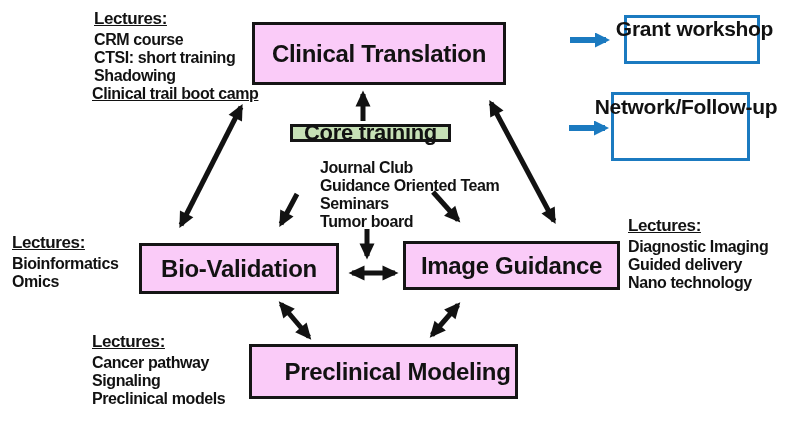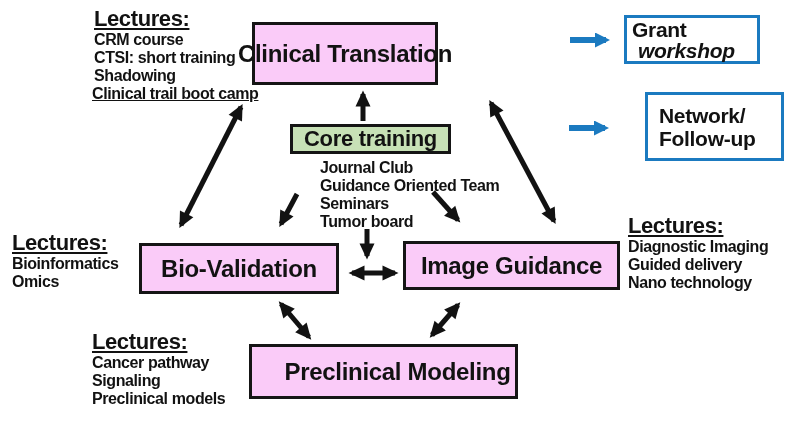--- a/index.html
+++ b/index.html
@@ -20,26 +20,26 @@
 
   .node{
     position:absolute;z-index:2;box-sizing:border-box;
     display:flex;align-items:center;justify-content:center;
     background:var(--pink);border:3px solid #151515;
     white-space:nowrap;letter-spacing:-0.3px;
   }
   .node-green{background:var(--green);}
   .bluebox{
     position:absolute;z-index:2;box-sizing:border-box;
-    display:flex;flex-direction:column;justify-content:center;
+    display:flex;flex-direction:row;justify-content:center;
     background:#ffffff;border:3px solid var(--blue);
     font-size:21px;line-height:21px;letter-spacing:-0.3px;white-space:nowrap;
   }
   .lect{position:absolute;z-index:2;font-size:16px;line-height:18px;letter-spacing:-0.4px;white-space:nowrap;}
-  .lect .hd{font-size:22px;text-decoration:underline;margin-bottom:3px;}
+  .lect .hd{font-size:17px;text-decoration:underline;margin-bottom:3px;}
 </style>
 </head>
 <body>
 
 <div class="canvas" style="--pink: #FACBF8; --green: #C7E1B6; --blue: #1B7AC0; --ink: #121212;">
 
   <svg class="arrows" width="800" height="422" viewBox="0 0 800 422">
     <defs>
       <marker id="mk-black" markerUnits="userSpaceOnUse" markerWidth="20" markerHeight="18" refX="13" refY="8" orient="auto-start-reverse">
         <path class="mk-black" d="M0.5,0.5 L16.5,8 L0.5,15.5 Z"></path>
@@ -55,46 +55,46 @@
     <line class="arrow-black" x1="433" y1="192" x2="458" y2="220" marker-end="url(#mk-black)"></line>
     <line class="arrow-black" x1="367" y1="229" x2="367" y2="256" marker-end="url(#mk-black)"></line>
     <line class="arrow-black" x1="352" y1="273" x2="395" y2="273" marker-start="url(#mk-black)" marker-end="url(#mk-black)"></line>
     <line class="arrow-black" x1="491" y1="103" x2="554" y2="221" marker-start="url(#mk-black)" marker-end="url(#mk-black)"></line>
     <line class="arrow-black" x1="281" y1="304" x2="309" y2="337" marker-start="url(#mk-black)" marker-end="url(#mk-black)"></line>
     <line class="arrow-black" x1="458" y1="305" x2="432" y2="335" marker-start="url(#mk-black)" marker-end="url(#mk-black)"></line>
     <line class="arrow-blue" x1="570" y1="40" x2="606" y2="40" marker-end="url(#mk-blue)"></line>
     <line class="arrow-blue" x1="569" y1="128" x2="605" y2="128" marker-end="url(#mk-blue)"></line>
   </svg>
 
-  <div class="node" style="left:252px;top:22px;width:186px;height:63px;font-size:24px;">
+  <div class="node" style="left:252px;top:22px;width:254px;height:63px;font-size:24px;">
     <span>Clinical Translation</span>
   </div>
 
-  <div class="node node-green" style="left:290px;top:124px;width:161px;height:30px;font-size:22px;">
+  <div class="node node-green" style="left:290px;top:124px;width:161px;height:18px;font-size:22px;">
     <span>Core training</span>
   </div>
 
   <div class="node" style="left:139px;top:243px;width:200px;height:51px;font-size:24px;">
     <span>Bio-Validation</span>
   </div>
 
   <div class="node" style="left:403px;top:241px;width:217px;height:49px;font-size:24px;">
     <span>Image Guidance</span>
   </div>
 
   <div class="node" style="left:249px;top:344px;width:269px;height:55px;font-size:24px;padding-left:28px;">
     <span>Preclinical Modeling</span>
   </div>
 
   <div class="bluebox" style="left:624px;top:15px;width:136px;height:49px;padding-left:5px;">
     <span>Grant</span>
-    <span style="padding-left:6px;font-style:italic;">workshop</span>
+    <span style="padding-left:6px;">workshop</span>
   </div>
 
-  <div class="bluebox" style="left:645px;top:92px;width:139px;height:69px;padding-left:11px;line-height:23px;">
+  <div class="bluebox" style="left:611px;top:92px;width:139px;height:69px;padding-left:11px;line-height:23px;">
     <span>Network/</span>
     <span>Follow-up</span>
   </div>
 
   <div class="lect" style="left:320px;top:159px;">
     <div>Journal Club</div>
     <div>Guidance Oriented Team</div>
     <div>Seminars</div>
     <div>Tumor board</div>
   </div>

